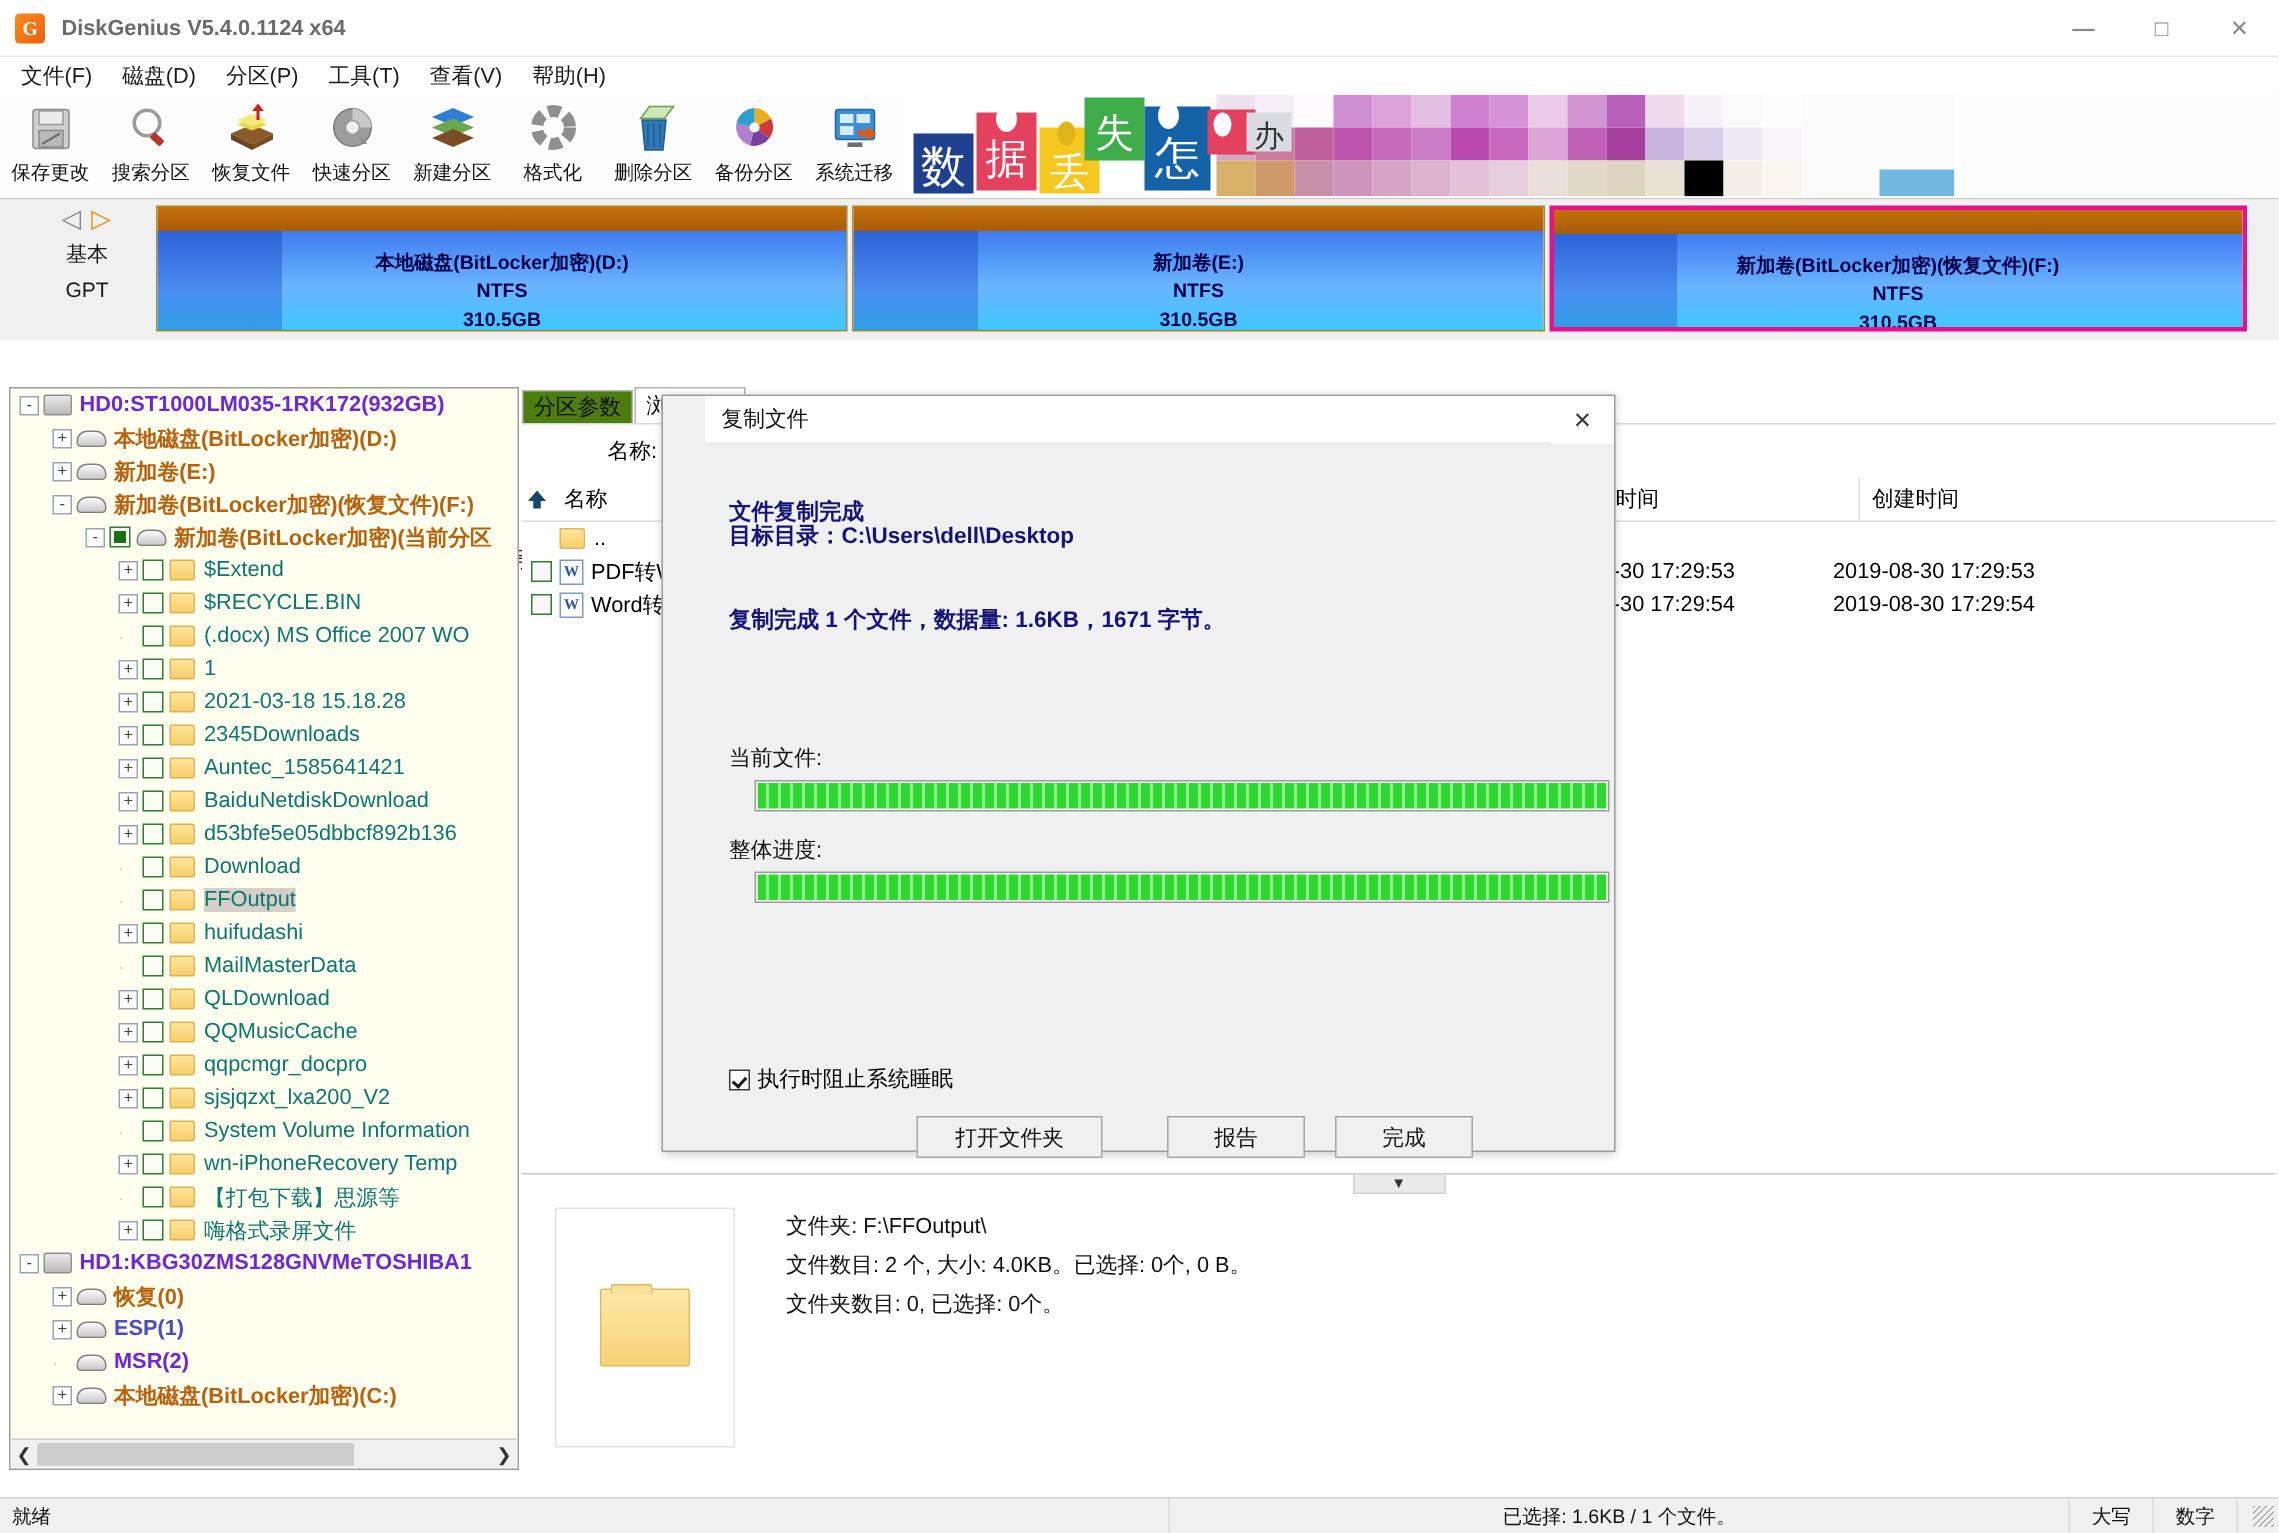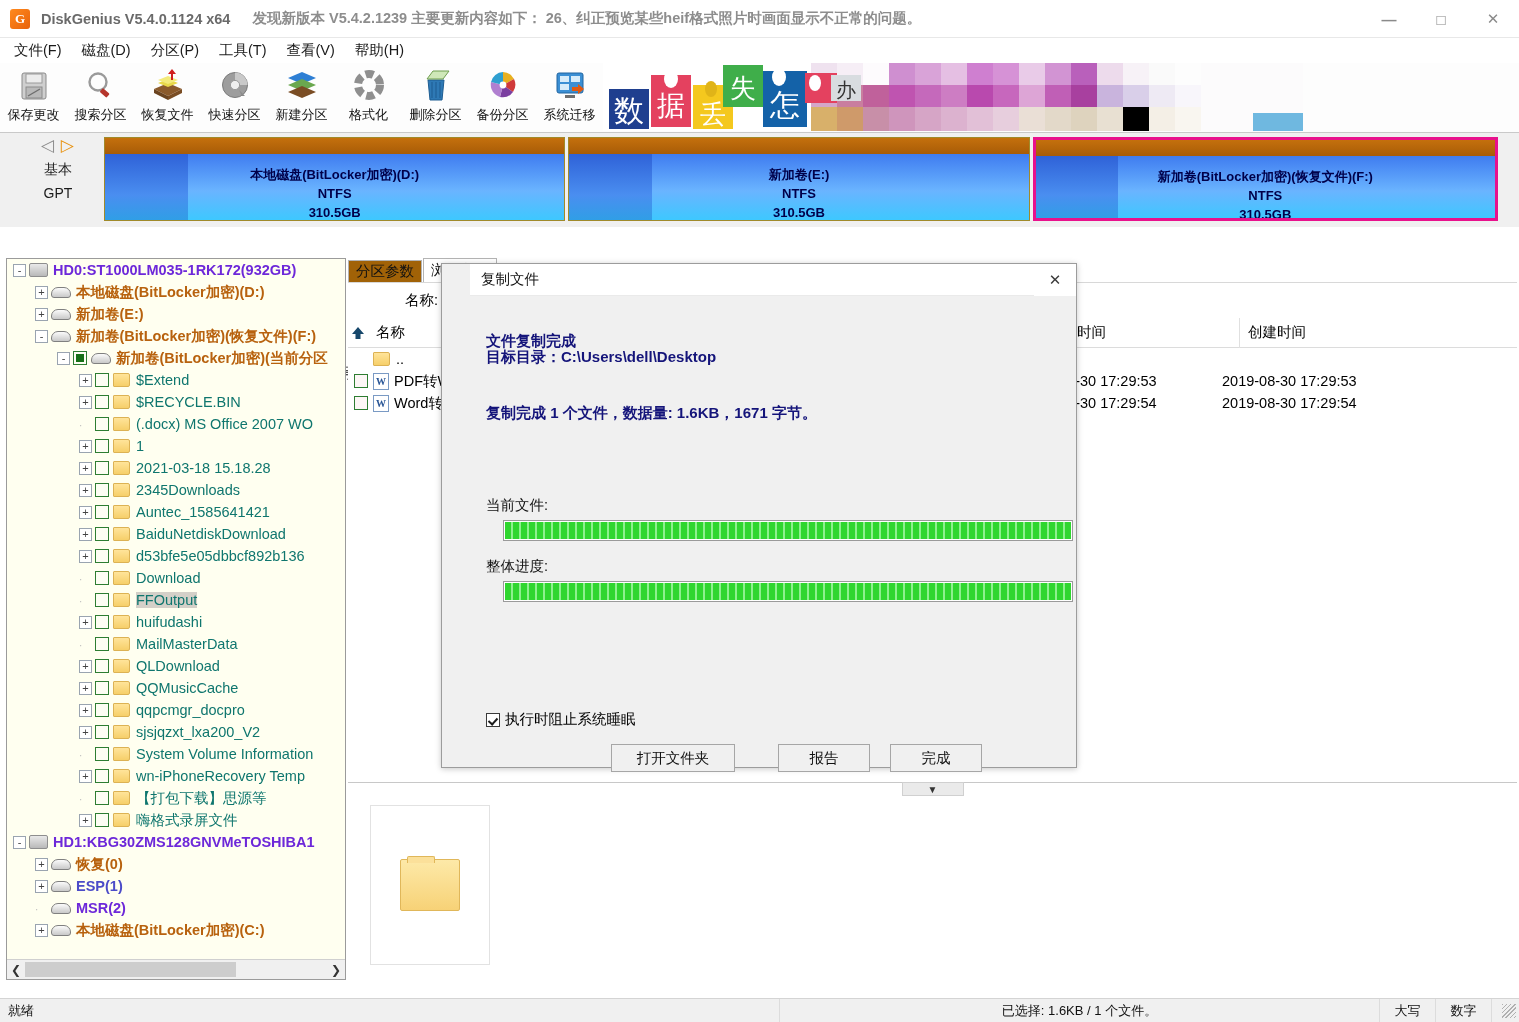--- a/index.html
+++ b/index.html
@@ -85,21 +85,21 @@
   .tlabel.hl{background:#d4d0c8;}
   .hscroll{position:absolute;left:0;bottom:0;width:100%;height:20px;background:#f0f0f0;
     border-top:1px solid #d0d0d0;display:flex;align-items:center;}
   .hsarrow{width:18px;text-align:center;font-size:12px;color:#333;}
   .hsthumb{height:15px;background:#cdcdcd;border:1px solid #cdcdcd;}
   .hstrack{flex:1;height:15px;background:#f0f0f0;display:flex;}
 
   
   .rpane{position:absolute;left:348px;top:258px;right:2px;bottom:42px;background:#fff;}
   .tabs{position:absolute;left:0;top:0;height:24px;display:flex;align-items:flex-end;}
-  .tab{height:22px;padding:0 7px;font-size:14.5px;background:#a16207;border:1px solid #b4b4b4;
+  .tab{height:22px;padding:0 7px;font-size:14.5px;background:#4d7c0f;border:1px solid #b4b4b4;
     border-bottom:none;display:flex;align-items:center;margin-right:1px;color:#111;}
   .tab.active{background:#fff;height:24px;}
   .filterrow{position:absolute;left:0;top:24px;height:36px;right:0;border-top:1px solid #d8d8d8;
     display:flex;align-items:center;padding-left:57px;font-size:14.5px;}
   .filterrow .lbl{margin-right:4px;}
   .fin{width:150px;height:22px;border:1px solid #9a9a9a;background:#fff;font-size:14px;
     padding:0 3px;line-height:20px;}
   .fbtn{height:23px;padding:0 8px;background:#f0f0f0;border:1px solid #adadad;font-size:14.5px;
     margin-left:7px;display:flex;align-items:center;}
   .colhdr{position:absolute;left:0;top:60px;right:0;height:30px;background:#fff;
@@ -159,21 +159,20 @@
     font-size:14.5px;display:flex;align-items:center;justify-content:center;color:#111;}
 </style>
 </head>
 <body>
 
 <div id="app">
 
   <div class="titlebar">
     <div class="logo"></div>
     <div class="apptitle">DiskGenius V5.4.0.1124 x64</div>
-    <div class="updatetext">发现新版本 V5.4.2.1239 主要更新内容如下：  26、纠正预览某些heif格式照片时画面显示不正常的问题。</div>
     <div class="wbtns">
       <div class="wbtn">—</div>
       <div class="wbtn">□</div>
       <div class="wbtn close">✕</div>
     </div>
   </div>
 
   <div class="menubar">
     <div class="menuitem">文件(F)</div>
     <div class="menuitem">磁盘(D)</div>
@@ -704,20 +703,25 @@
           <span class="fcell" style="width:200px">2019-08-30 17:29:54</span>
           <span class="fcell" style="width:230px">2019-08-30 17:29:54</span>
         </div>
       </div>
 
     <div class="infopanel">
       <div class="collapse">▼</div>
       <div class="thumbbox">
         <div class="bigfolder"></div>
       </div>
+      <div class="infotext">
+        <div>文件夹: F:\FFOutput\</div>
+        <div>文件数目: 2 个,  大小: 4.0KB。已选择: 0个,  0 B。</div>
+        <div>文件夹数目: 0,  已选择: 0个。</div>
+      </div>
     </div>
   </div>
 
   <div class="dlg">
     <div class="dlgtitle">复制文件</div>
     <div class="dlgclose">✕</div>
     <div class="dlgbody">
       <div class="dmsg" style="top:36px">文件复制完成</div>
       <div class="dmsg" style="top:52px">目标目录：C:\Users\dell\Desktop</div>
       <div class="dmsg" style="top:108px">复制完成 1 个文件，数据量: 1.6KB，1671 字节。</div>

